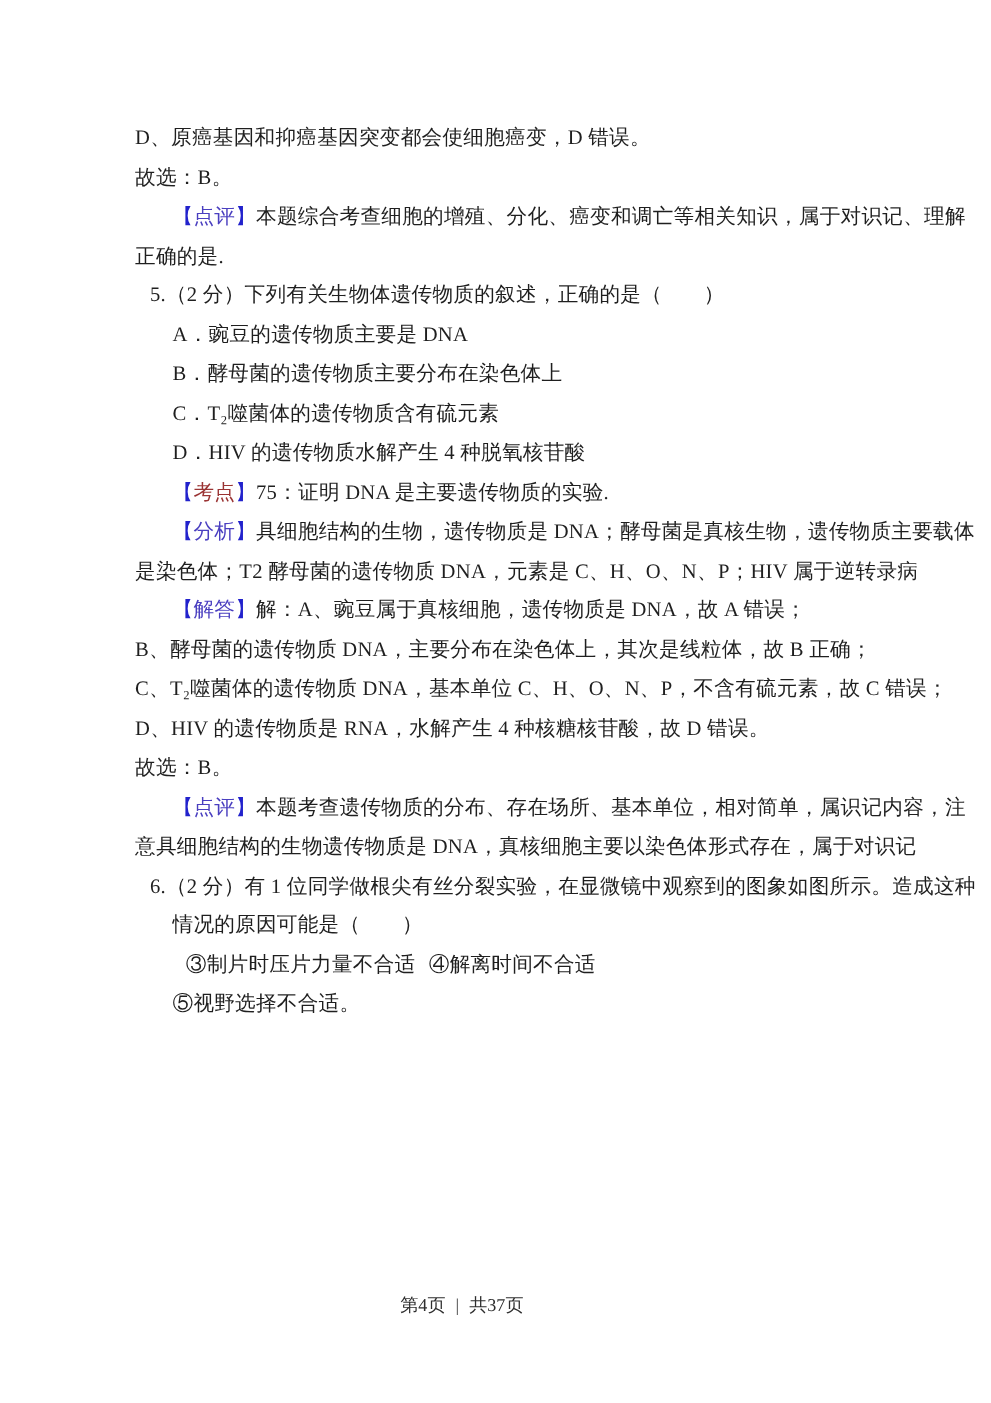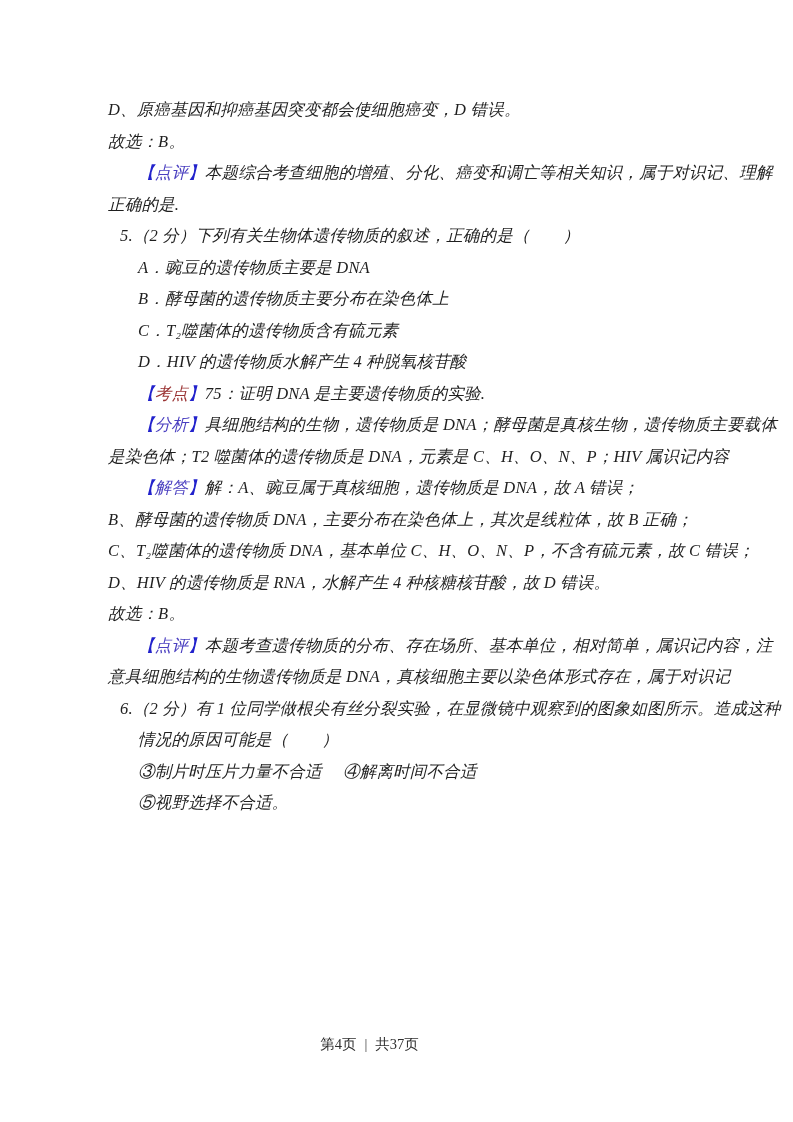--- a/index.html
+++ b/index.html
@@ -6,35 +6,35 @@
   .page{
     position:relative;
     width:793px;height:1122px;
     background:#ffffff;
     font-family:"Liberation Serif","DejaVu Serif",serif;
     color:var(--body-text,#1f1f1f);
     overflow:hidden;
   }
   .content{
     position:absolute;
-    top:94px;left:108px;right:98px;font-style:italic;
+    top:94px;left:108px;right:98px;
   }
   .line{
     font-size:16.5px;
     line-height:31.5px;
     white-space:nowrap;
     letter-spacing:0.2px;
   }
   .ind-q{padding-left:12px;}     
   .ind-opt{padding-left:30px;}   
   .br{color:var(--bracket-blue,#2222cc);}
   .lbl-violet{color:var(--label-violet,#4a3fc0);}
   .lbl-red{color:var(--kaodian-red,#9a3333);}
   .col1{display:inline-block;width:197px;}
-  .col1.w2{width:205px;}
+  .col1.w2{width:205px;text-align:center;}
   .footer{
     position:absolute;
     top:1035px;left:0;width:100%;
     text-align:center;
     transform:translateX(-27px);
     font-size:14.5px;
     color:#2e2e2e;
     font-family:"Liberation Serif","DejaVu Serif",serif;
   }
   .footer .sep{margin:0 8px;color:#444;}
@@ -52,21 +52,21 @@
 
     <div class="line ind-q">5.（2 分）下列有关生物体遗传物质的叙述，正确的是（　　）</div>
     <div class="line ind-opt">A．豌豆的遗传物质主要是 DNA</div>
     <div class="line ind-opt">B．酵母菌的遗传物质主要分布在染色体上</div>
     <div class="line ind-opt">C．T₂噬菌体的遗传物质含有硫元素</div>
     <div class="line ind-opt">D．HIV 的遗传物质水解产生 4 种脱氧核苷酸</div>
 
     <div class="line ind-opt"><span class="br">【</span><span class="lbl-red">考点</span><span class="br">】</span><span>75：证明 DNA 是主要遗传物质的实验.</span></div>
 
     <div class="line ind-opt"><span class="br">【</span><span class="lbl-violet">分析</span><span class="br">】</span><span>具细胞结构的生物，遗传物质是 DNA；酵母菌是真核生物，遗传物质主要载体</span></div>
-    <div class="line">是染色体；T2 噬菌体的遗传物质是 DNA，元素是 C、H、O、N、P；HIV 属识记内容</div>
+    <div class="line">是染色体；T2 酵母菌的遗传物质 DNA，元素是 C、H、O、N、P；HIV 属于逆转录病</div>
 
     <div class="line ind-opt"><span class="br">【</span><span class="lbl-violet">解答</span><span class="br">】</span><span>解：A、豌豆属于真核细胞，遗传物质是 DNA，故 A 错误；</span></div>
     <div class="line">B、酵母菌的遗传物质 DNA，主要分布在染色体上，其次是线粒体，故 B 正确；</div>
     <div class="line">C、T₂噬菌体的遗传物质 DNA，基本单位 C、H、O、N、P，不含有硫元素，故 C 错误；</div>
     <div class="line">D、HIV 的遗传物质是 RNA，水解产生 4 种核糖核苷酸，故 D 错误。</div>
     <div class="line">故选：B。</div>
 
     <div class="line ind-opt"><span class="br">【</span><span class="lbl-violet">点评</span><span class="br">】</span><span>本题考查遗传物质的分布、存在场所、基本单位，相对简单，属识记内容，注</span></div>
     <div class="line">意具细胞结构的生物遗传物质是 DNA，真核细胞主要以染色体形式存在，属于对识记</div>
 

